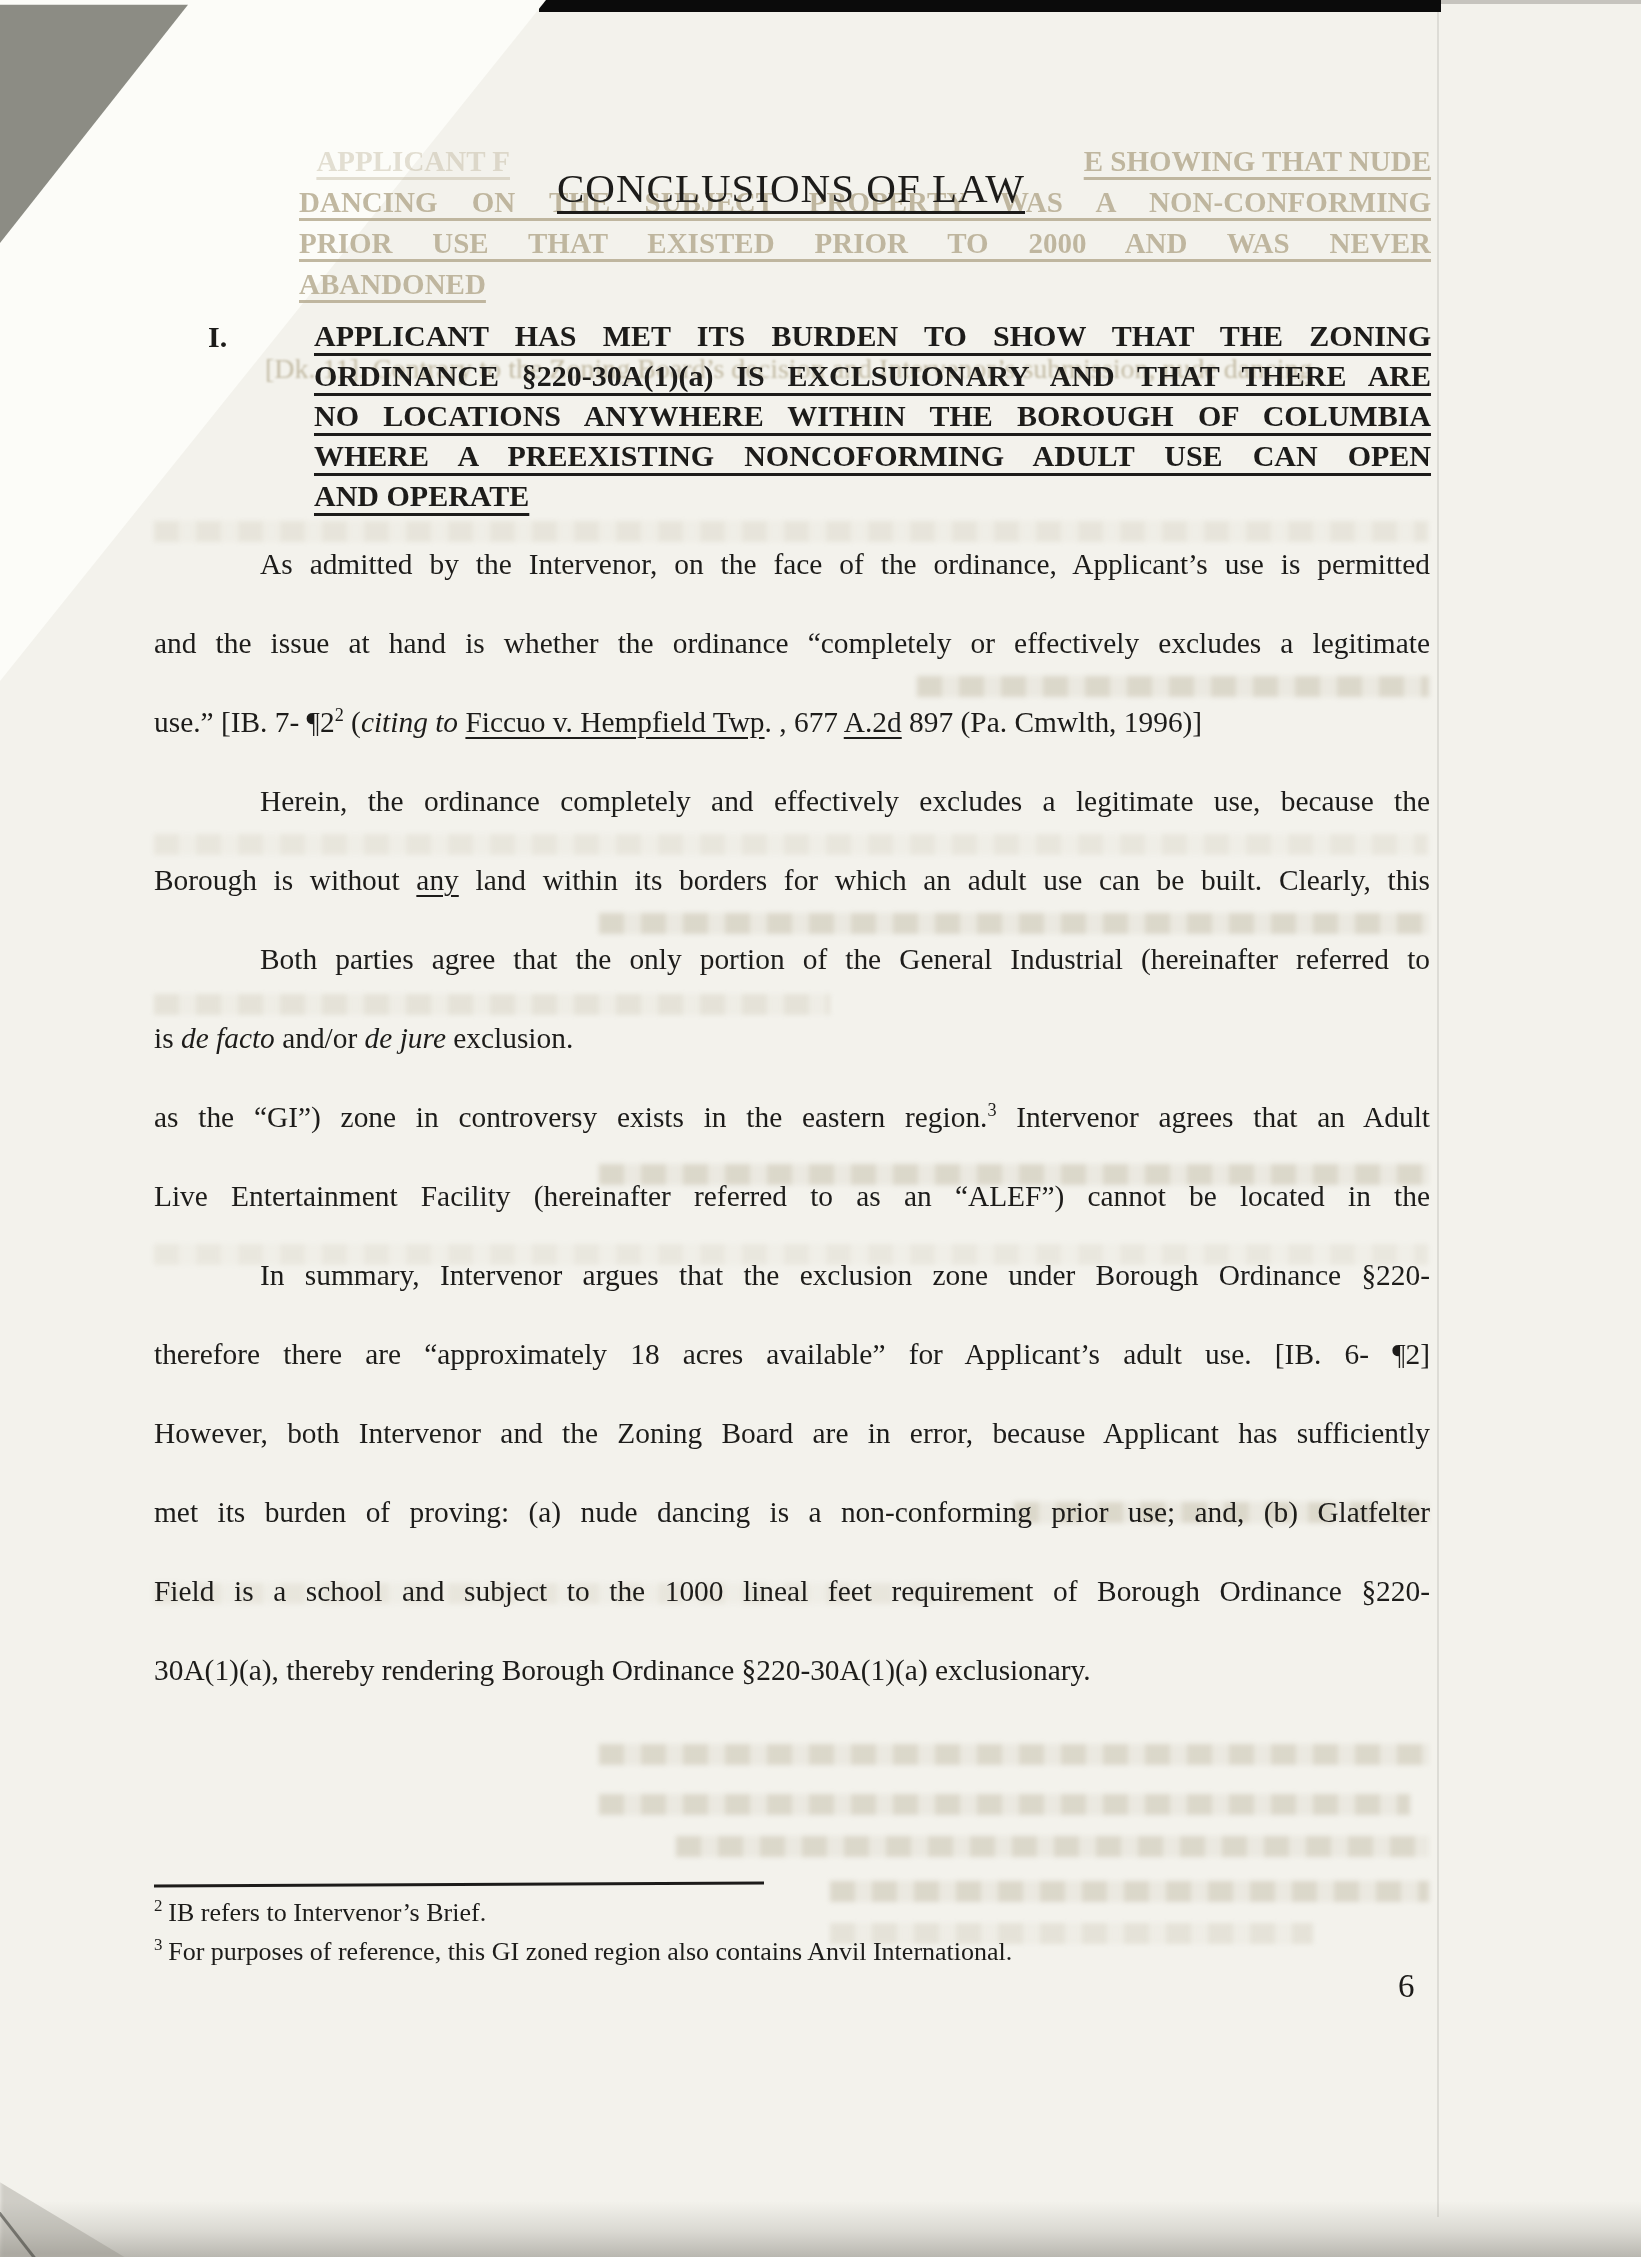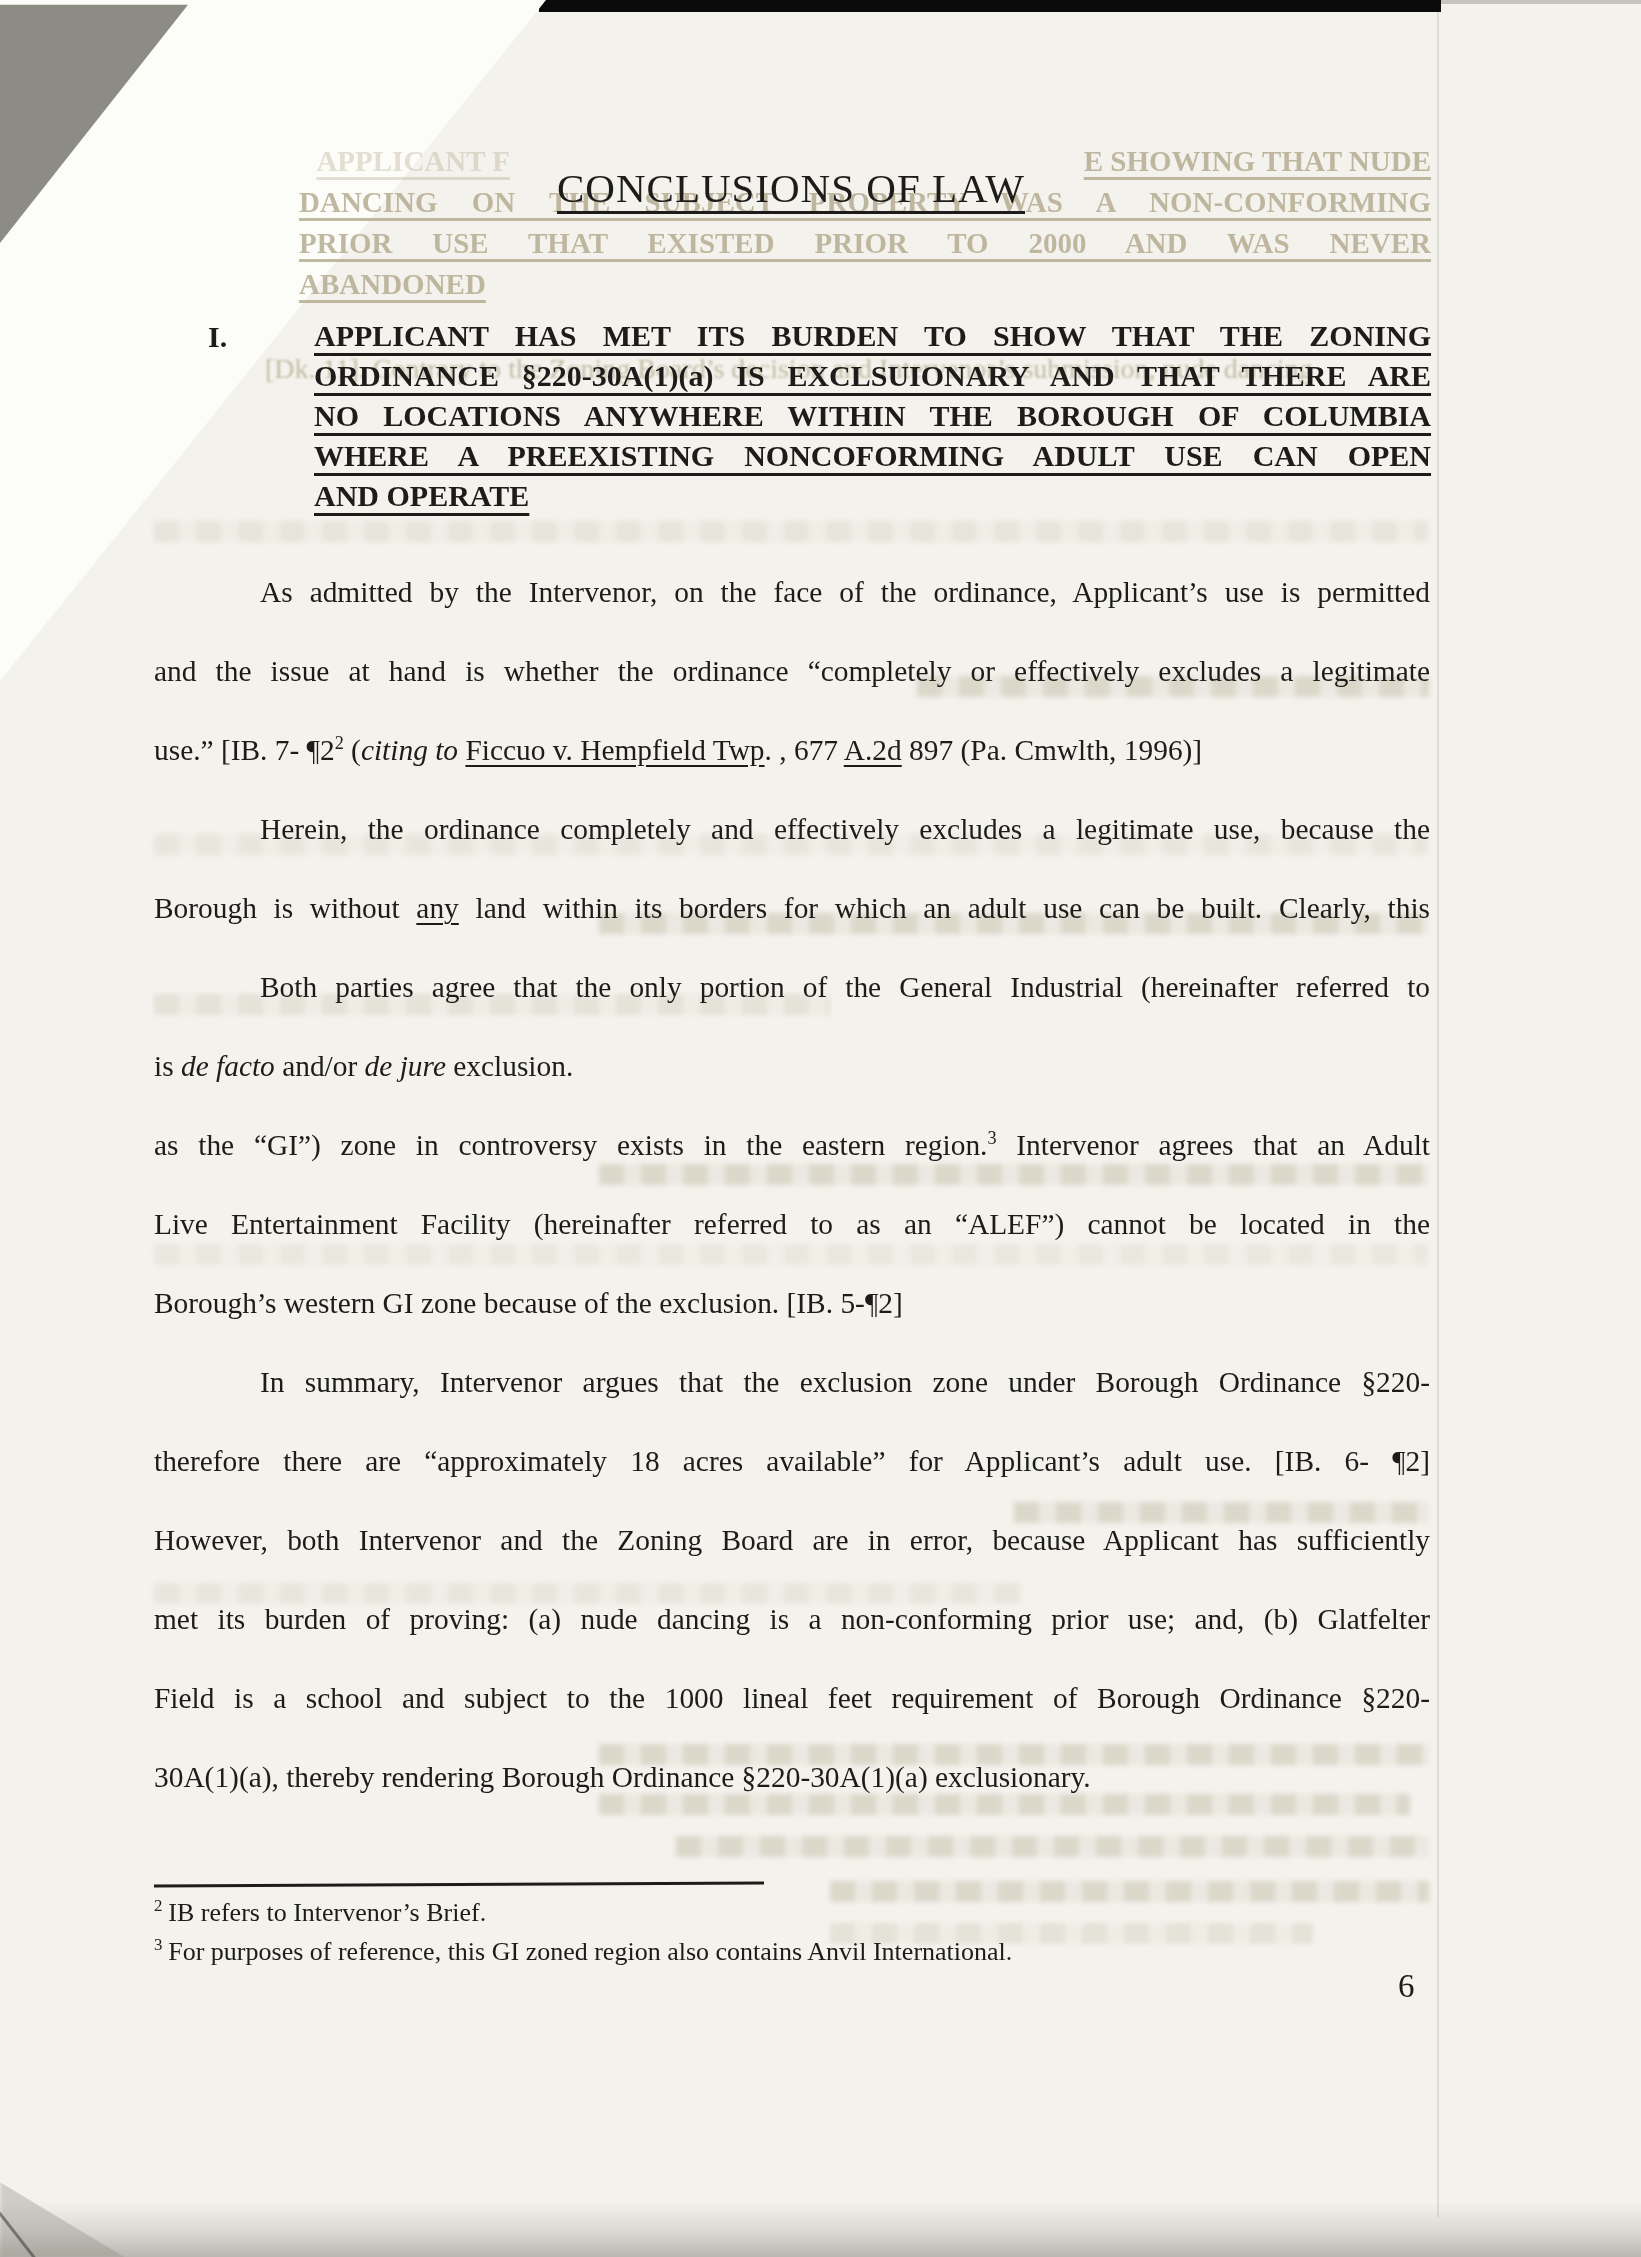--- a/index.html
+++ b/index.html
@@ -36,21 +36,21 @@
   
   .doc-title{position:absolute;left:154px;top:164px;width:1274px;text-align:center;z-index:10;
     font-size:41px;font-weight:normal;letter-spacing:1px;
     text-decoration:underline;text-decoration-thickness:3.4px;text-underline-offset:8.7px;}
   .numeral{position:absolute;left:208px;top:320px;z-index:10;font-size:30px;font-weight:bold;}
   .sec-head{position:absolute;left:314px;top:319px;width:1117px;z-index:10;
     font-size:30px;font-weight:bold;}
   .sec-head .h-line{height:40px;text-decoration:underline;text-decoration-thickness:2.9px;text-underline-offset:6.8px;
     text-align:justify;text-align-last:justify;white-space:nowrap;overflow:visible;}
   .sec-head .h-line.last{text-align:left;text-align-last:left;}
-  .body-text{position:absolute;left:154px;top:576px;width:1276px;z-index:10;font-size:29.4px;}
+  .body-text{position:absolute;left:154px;top:548px;width:1276px;z-index:10;font-size:29.4px;}
   .body-text .b-line{height:79px;text-align:justify;text-align-last:justify;white-space:nowrap;}
   .body-text .b-line.indent{padding-left:106px;width:1170px;}
   .body-text .b-line.plast{text-align:left;text-align-last:left;}
   .s-i{font-style:italic;}
   .s-u{text-decoration:underline;text-underline-offset:4.8px;text-decoration-thickness:1.9px;}
   .s-sup{vertical-align:super;font-size:0.62em;line-height:0;}
   .fn-rule{position:absolute;left:154px;top:1883px;width:610px;height:2.9px;background:#1d1c1a;z-index:10;
     transform:rotate(-0.3deg);}
   .footnotes{position:absolute;left:154px;top:1896px;width:1276px;z-index:10;font-size:26px;}
   .footnotes .fn-line{height:39px;}
@@ -114,21 +114,20 @@
   <div class="body-text" id="body-text">
       <div class="b-line indent"><span>As admitted by the Intervenor, on the face of the ordinance, Applicant’s use is permitted</span></div>
       <div class="b-line"><span>and the issue at hand is whether the ordinance “completely or effectively excludes a legitimate</span></div>
       <div class="b-line plast"><span>use.” [IB.  7- ¶2</span><span class="s-sup">2</span><span> (</span><span class="s-i">citing to</span><span> </span><span class="s-u">Ficcuo v. Hempfield Twp</span><span>. , 677 </span><span class="s-u">A.2d</span><span> 897 (Pa. Cmwlth, 1996)]</span></div>
       <div class="b-line indent"><span>Herein, the ordinance completely and effectively excludes a legitimate use, because the</span></div>
       <div class="b-line"><span>Borough is without </span><span class="s-u">any</span><span> land within its borders for which an adult use can be built.  Clearly, this</span></div>
       <div class="b-line indent"><span>Both parties agree that the only portion of the General Industrial (hereinafter referred to</span></div>
       <div class="b-line plast"><span>is </span><span class="s-i">de facto</span><span> and/or </span><span class="s-i">de jure</span><span> exclusion.</span></div>
       <div class="b-line"><span>as the “GI”) zone in controversy exists in the eastern region.</span><span class="s-sup">3</span><span> Intervenor agrees that an Adult</span></div>
       <div class="b-line"><span>Live Entertainment Facility (hereinafter referred to as an “ALEF”) cannot be located in the</span></div>
-      <div class="b-line plast"><span>Borough’s western GI zone because of the exclusion. [IB. 5-¶2]</span></div>
       <div class="b-line indent"><span>In summary, Intervenor argues that the exclusion zone under Borough Ordinance §220-</span></div>
       <div class="b-line"><span>therefore there are “approximately 18 acres available” for Applicant’s adult use.  [IB. 6- ¶2]</span></div>
       <div class="b-line"><span>However, both Intervenor and the Zoning Board are in error, because Applicant has sufficiently</span></div>
       <div class="b-line"><span>met its burden of proving: (a) nude dancing is a non-conforming prior use; and, (b) Glatfelter</span></div>
       <div class="b-line"><span>Field is a school and subject to the 1000 lineal feet requirement of  Borough Ordinance §220-</span></div>
       <div class="b-line plast"><span>30A(1)(a), thereby rendering Borough Ordinance §220-30A(1)(a) exclusionary.</span></div>
     </div>
 
   <div class="fn-rule"></div>
   <div class="footnotes" id="footnotes">

